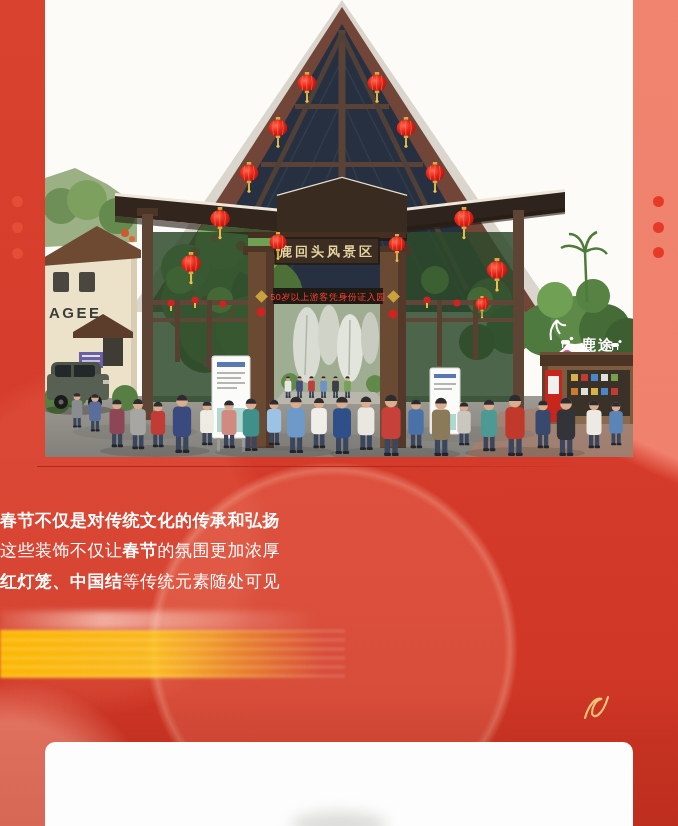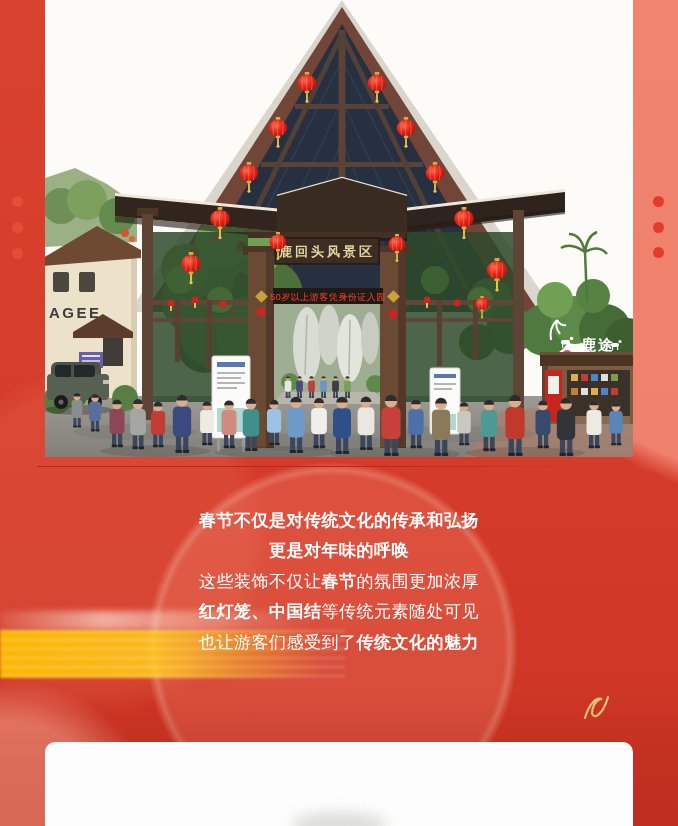--- a/index.html
+++ b/index.html
@@ -10,21 +10,21 @@
     background-image:
       radial-gradient(circle at 880px -40px, rgba(255,172,150,0.62) 0 538px, rgba(255,172,150,0) 562px),
       radial-gradient(circle at 332px 648px, rgba(255,170,140,0.20) 0 172px, rgba(255,216,190,0.32) 178px, rgba(255,216,190,0) 186px),
       radial-gradient(circle at 8px 828px, rgba(255,176,155,0.55) 0 105px, rgba(255,176,155,0) 150px),
       radial-gradient(circle at 96px 540px, rgba(255,160,130,0.12) 0 150px, rgba(255,160,130,0) 175px),
       linear-gradient(180deg,#d9422f 0%,#d63c2b 50%,#d23828 72%,#c93322 100%);
   }
   .photo{position:absolute;left:45px;top:0;width:588px;height:457px;overflow:hidden;background:#fbfaf7;}
   .divider{position:absolute;left:37px;top:466px;width:553px;height:1px;
     background:linear-gradient(90deg,#b12a1b 0%,#b12a1b 62%,rgba(177,42,27,0) 100%);}
-  .caption{position:absolute;left:0;top:506px;width:678px;text-align:center;color:#ffffff;
+  .caption{position:absolute;left:0;top:506px;width:678px;text-align:left;color:#ffffff;
     font-size:17px;line-height:30.4px;letter-spacing:0.5px;font-family:Liberation Serif, serif;}
   .caption .b{font-weight:700;}
   .caption .r{font-weight:400;}
   .dot{position:absolute;width:11px;height:11px;border-radius:50%;}
   .dot.l{left:12px;background:#f05a3e;opacity:.55;}
   .dot.r{left:653px;background:#e63a28;}
   .streak-white{position:absolute;left:0;top:611px;width:345px;height:19px;filter:blur(3px);
     background:linear-gradient(90deg,rgba(255,228,214,0.10) 0%,rgba(255,230,218,0.65) 30%,rgba(255,228,214,0.30) 62%,rgba(255,228,214,0) 92%);}
   .streak-yellow{position:absolute;left:0;top:630px;width:345px;height:48px;filter:blur(1.5px);
     background:
@@ -380,24 +380,22 @@
   <div class="dot r" style="top:222px"></div>
   <div class="dot r" style="top:247px"></div>
 
   <div class="divider"></div>
 
   <div class="streak-white"></div>
   <div class="streak-yellow"></div>
 
   <div class="caption">
     <div><span class="b">春节不仅是对传统文化的传承和弘扬</span></div>
-    <div><span class="b">更是对年味的呼唤</span></div>
     <div><span class="r">这些装饰不仅让</span><span class="b">春节</span><span class="r">的氛围更加浓厚</span></div>
     <div><span class="b">红灯笼、中国结</span><span class="r">等传统元素随处可见</span></div>
-    <div><span class="r">也让游客们感受到了</span><span class="b">传统文化的魅力</span></div>
   </div>
 
   <svg class="gold-mark" viewBox="0 0 30 30">
     <path d="M3 24 C 7 10, 14 3, 20 5 C 13 6, 10 14, 10 19 C 10 22, 13 23, 16 21 C 20 18, 24 10, 26 3" stroke="#ecc878" stroke-width="2.2" fill="none" stroke-linecap="round"></path>
   </svg>
 
   <div class="bottom-shade"></div>
 
   <div class="card">
     <div class="card-blob"></div>

